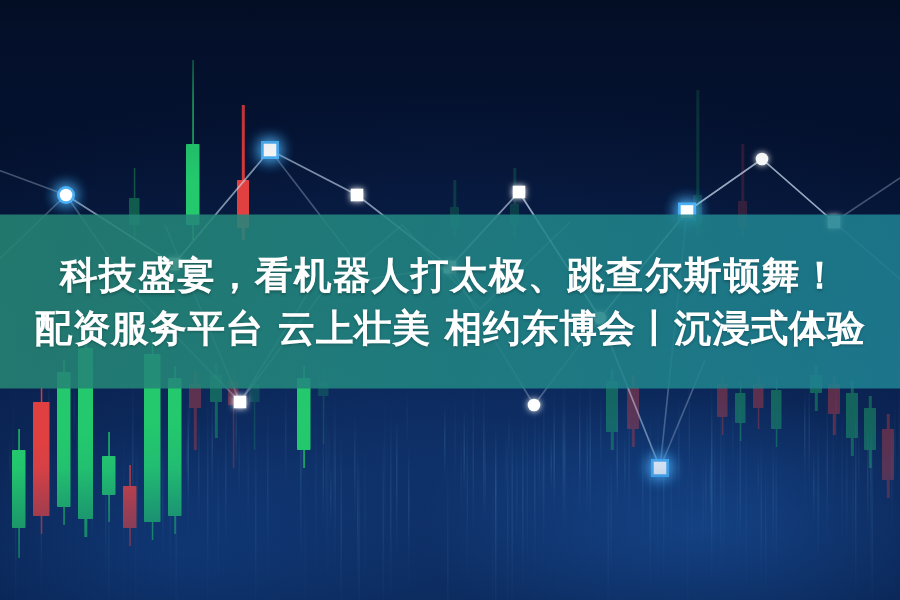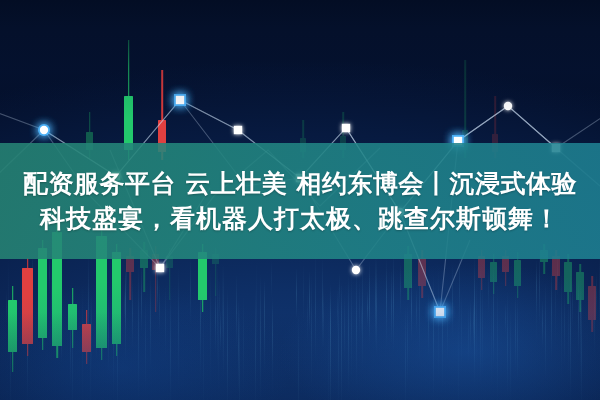--- a/index.html
+++ b/index.html
@@ -446,17 +446,17 @@
           <rect x="435.8" y="307.8" width="8.4" height="8.4" fill="#ffffff"></rect>
         </g>
     </svg>
   </div>
 
   <div class="bg-vignette"></div>
   <div class="bg-glow"></div>
 
   <div class="band"></div>
   <div class="band-inner">
+    <div class="headline l2">科技盛宴，看机器人打太极、跳查尔斯顿舞！</div>
     <div class="headline l1">配资服务平台 云上壮美 相约东博会丨沉浸式体验</div>
-    <div class="headline l2">科技盛宴，看机器人打太极、跳查尔斯顿舞！</div>
   </div>
 
 </div>
 
 </body></html>

